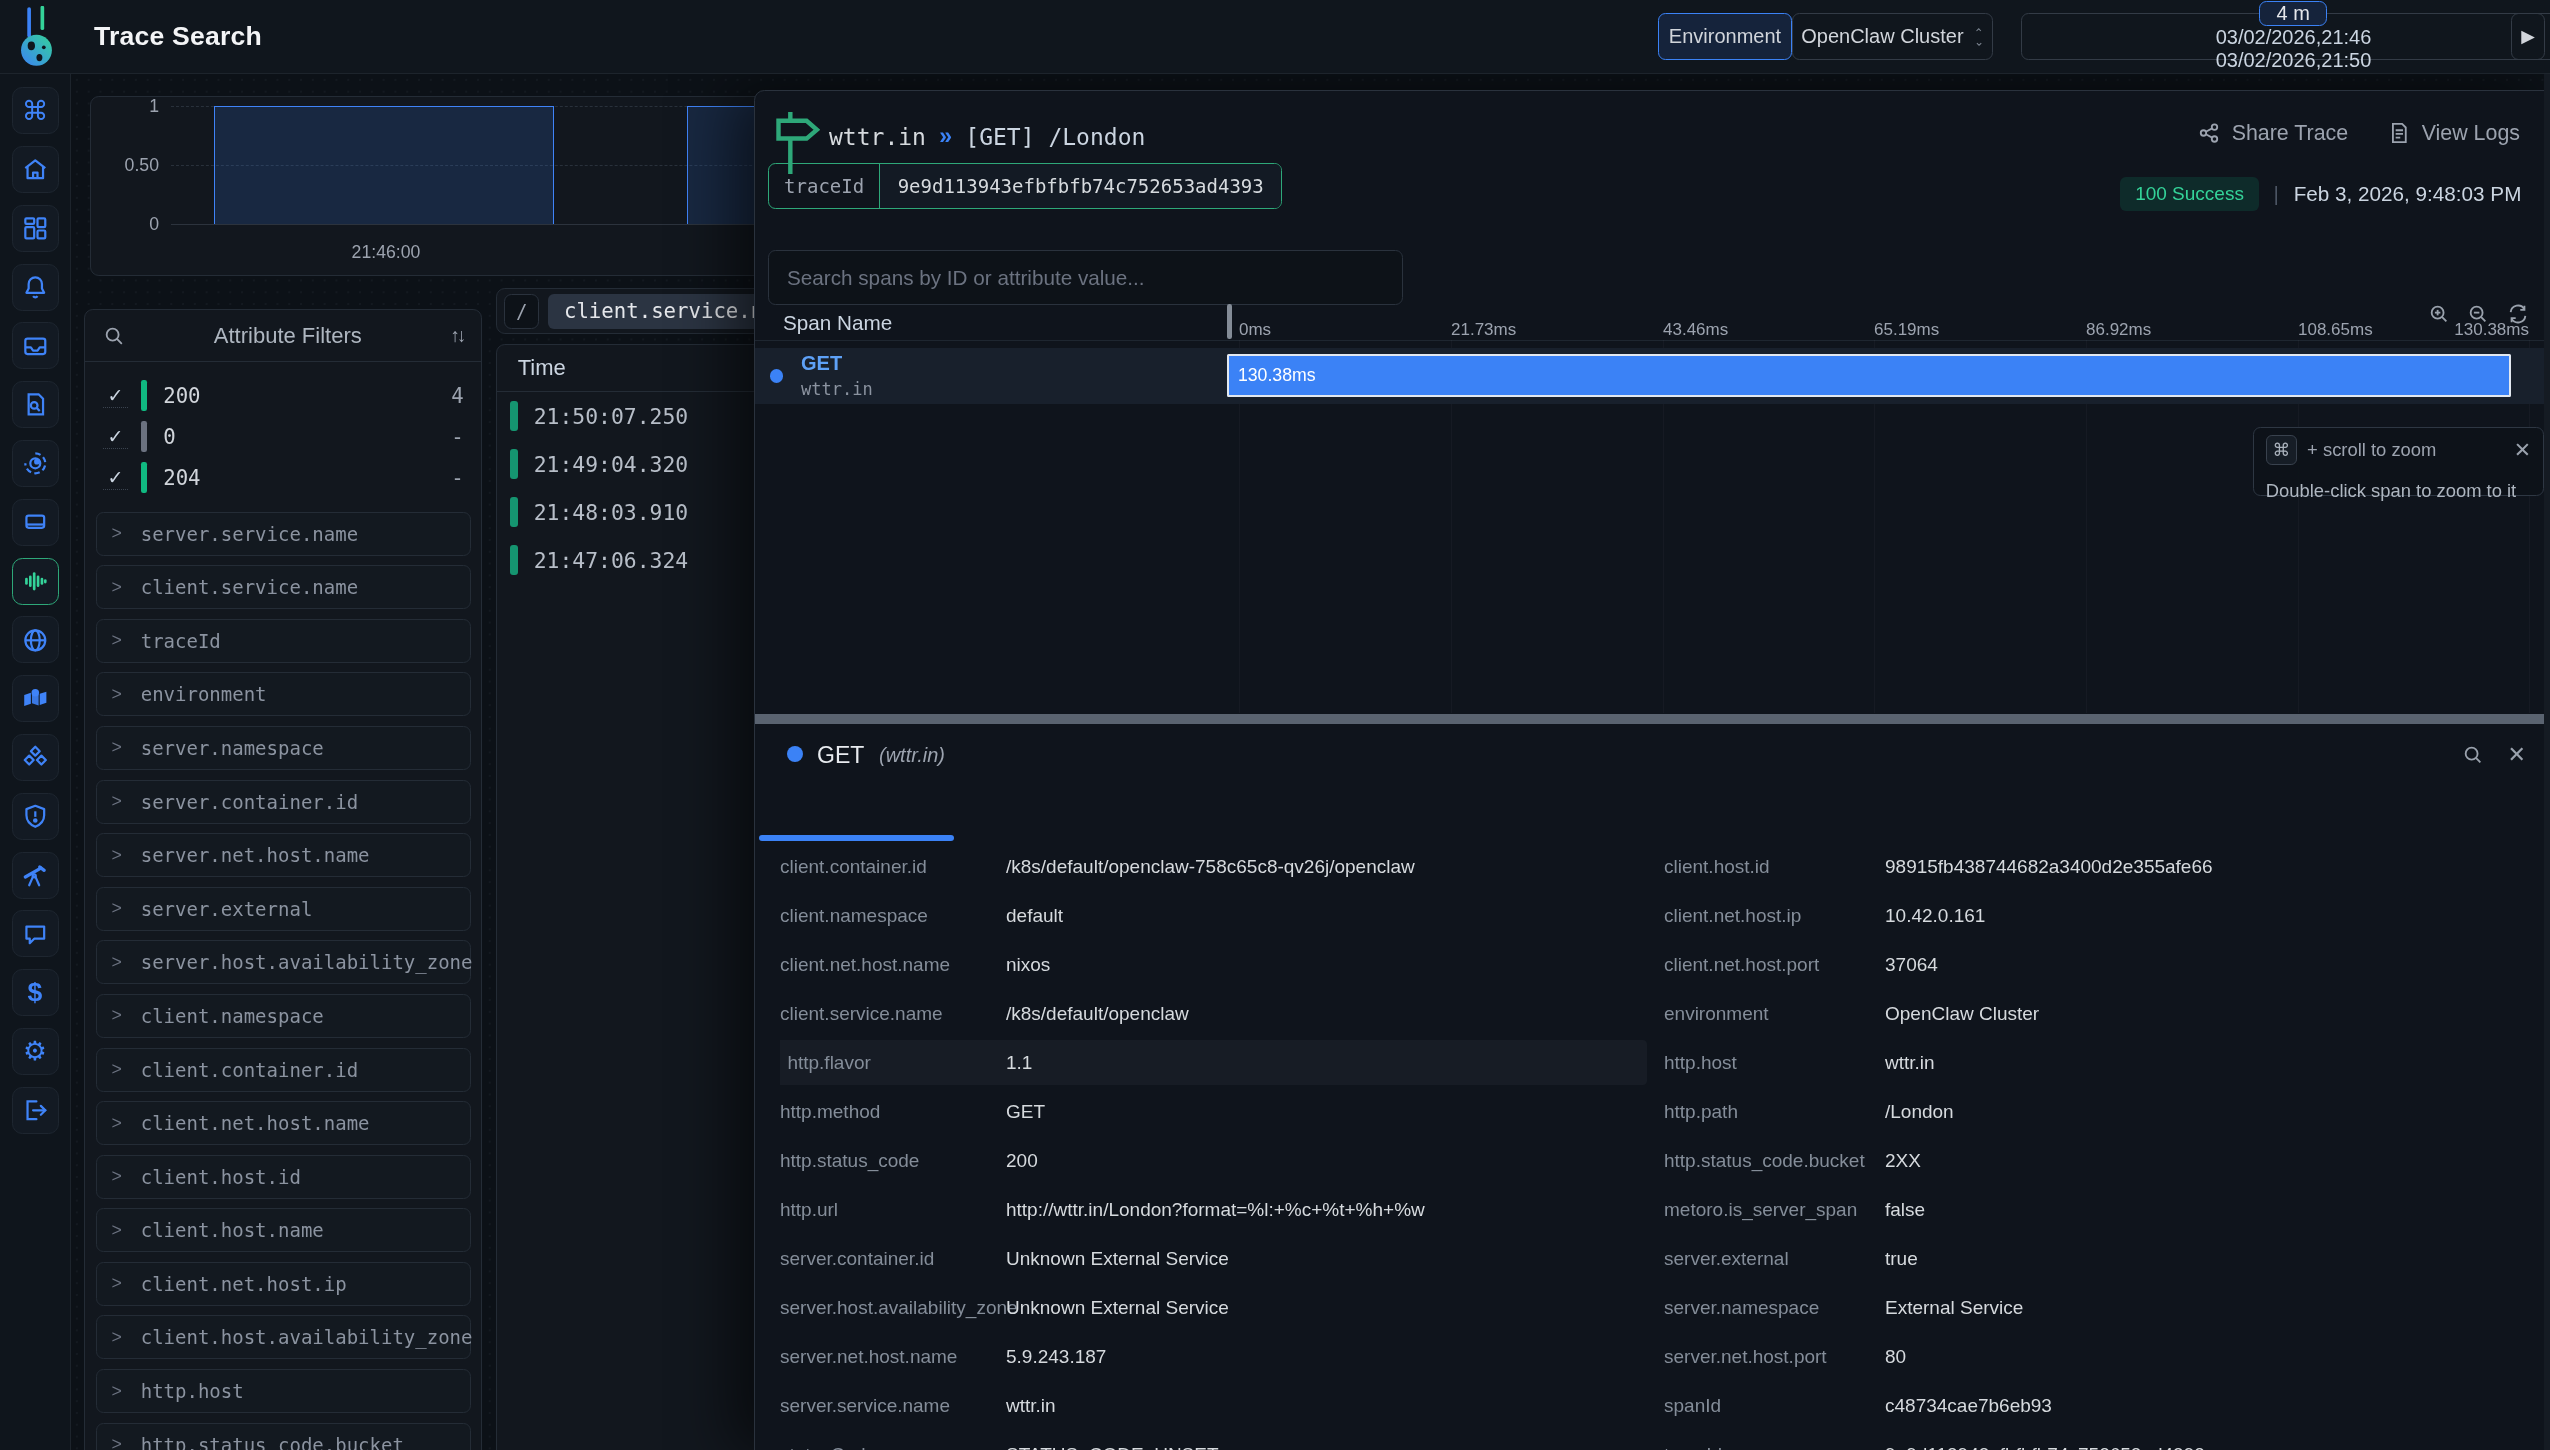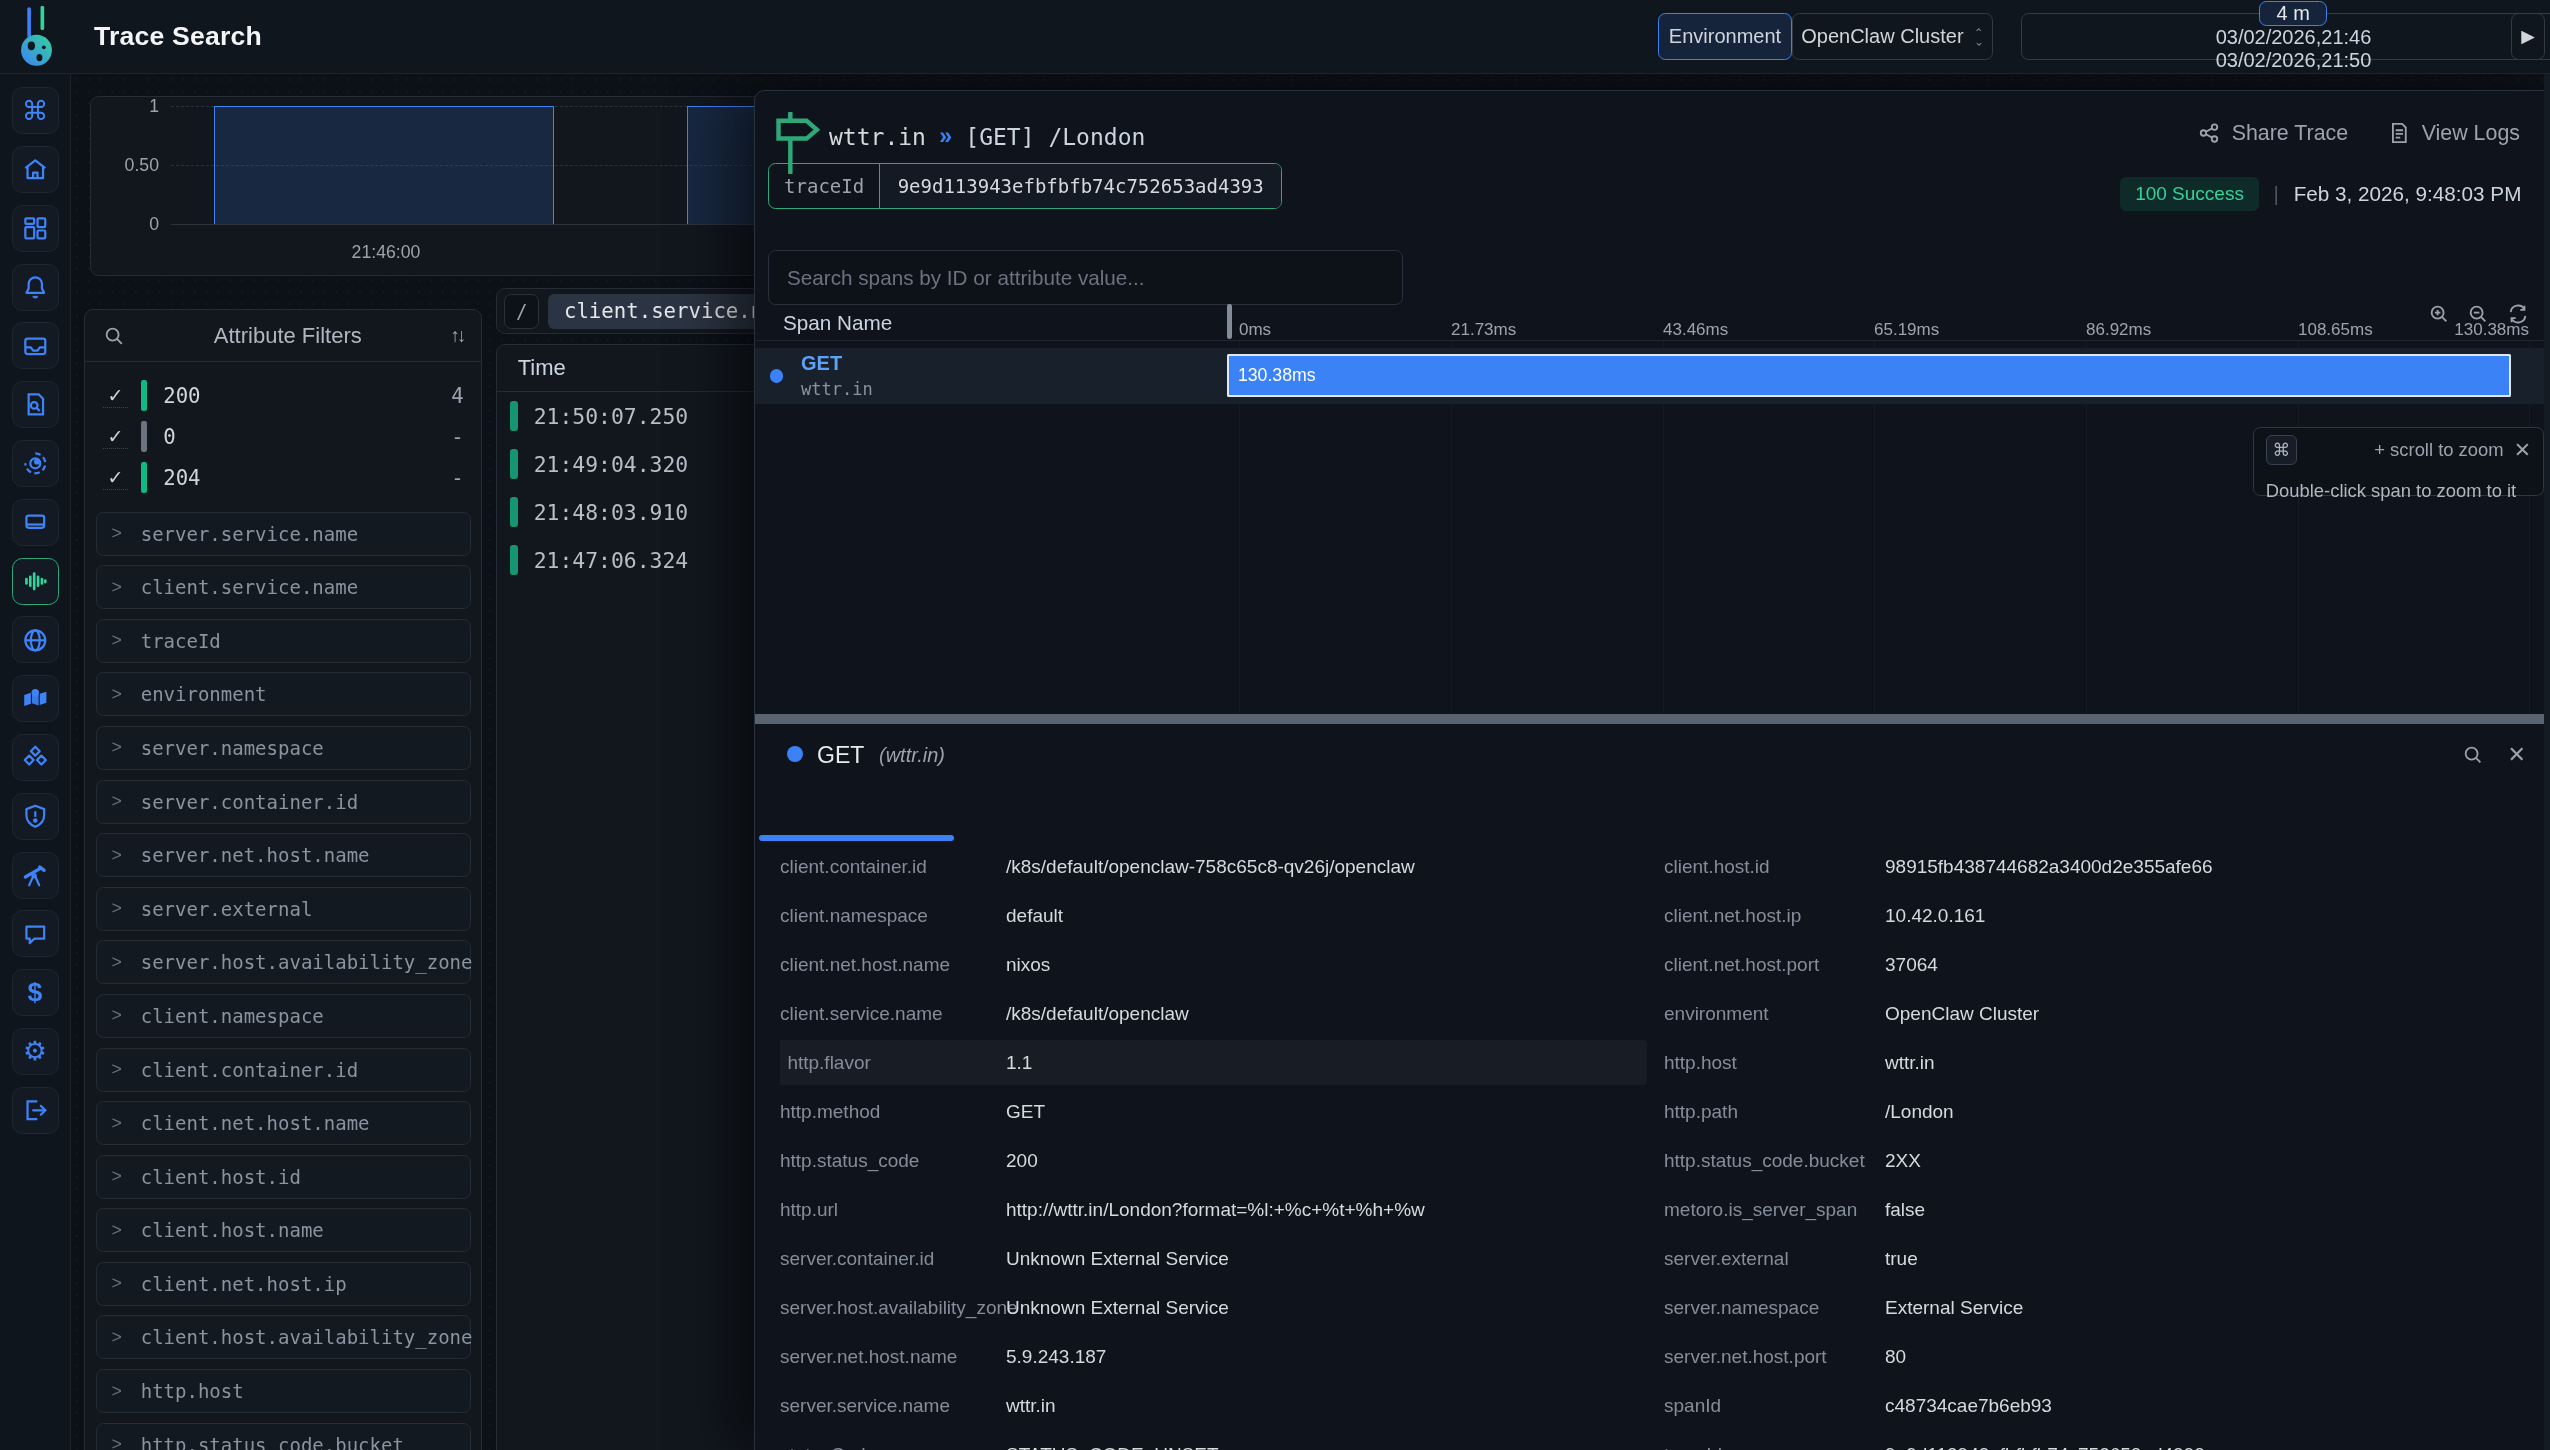--- a/index.html
+++ b/index.html
@@ -117,21 +117,21 @@
   #span-method{ position:absolute; left:46px; top:4.4px; font-size:20px; font-weight:700; color:#5ea1f7; }
   #span-svc{ position:absolute; left:46px; top:31px; font-size:17px; color:#8b93a0; }
   #span-bar{ position:absolute; left:472px; top:5.9px; width:1284px; height:43px; background:#3b82f6;
              border:2.2px solid #e2e8f0; border-radius:1.5px; display:flex; align-items:center; padding-left:8.9px;
              font-size:17.7px; color:#fff; }
   #zoom-hint{ position:absolute; left:1498px; top:336px; width:291px; height:69px; border:0.7px solid #2e3743;
               border-radius:7.4px; background:rgba(13,18,25,.92); padding:7.4px 11.8px; z-index:5;}
   #zoom-hint .r1{ display:flex; align-items:center; gap:10.3px; }
   #kbd-cmd{ width:31px; height:29.5px; border:0.7px solid #39424e; border-radius:5.9px; background:#161d26;
             display:flex; align-items:center; justify-content:center; font-size:17.7px; color:#aab2bc; }
-  #zoom-hint .t1{ color:#9ca3af; font-size:18.4px; flex:1;text-align:right;}
+  #zoom-hint .t1{ color:#9ca3af; font-size:18.4px; flex:1;}
   #hint-close{ color:#9aa2ad; font-size:20.7px; cursor:pointer; }
   #zoom-hint .t2{ color:#aeb6c0; font-size:18.4px; margin-top:15px; }
 
   
   #drag-handle{ position:absolute; left:0; right:0; top:623px; height:10.3px; background:#5a6370; cursor:row-resize; }
   #drawer-head{ position:absolute; left:0; right:0; top:633px; height:62px; }
   #dh-dot{ position:absolute; left:32px; top:22px; width:16px; height:16px; border-radius:50%; background:#3b82f6;}
   #dh-method{ position:absolute; left:62px; top:17.7px; font-size:23px; color:#e8ebef; }
   #dh-svc{ position:absolute; left:124px; top:20px; font-size:20px; color:#9ca3af;font-style:italic; }
   #dh-icons{ position:absolute; right:19px; top:17.7px; display:flex; gap:23.6px; color:#9aa2ad; align-items:center;}

